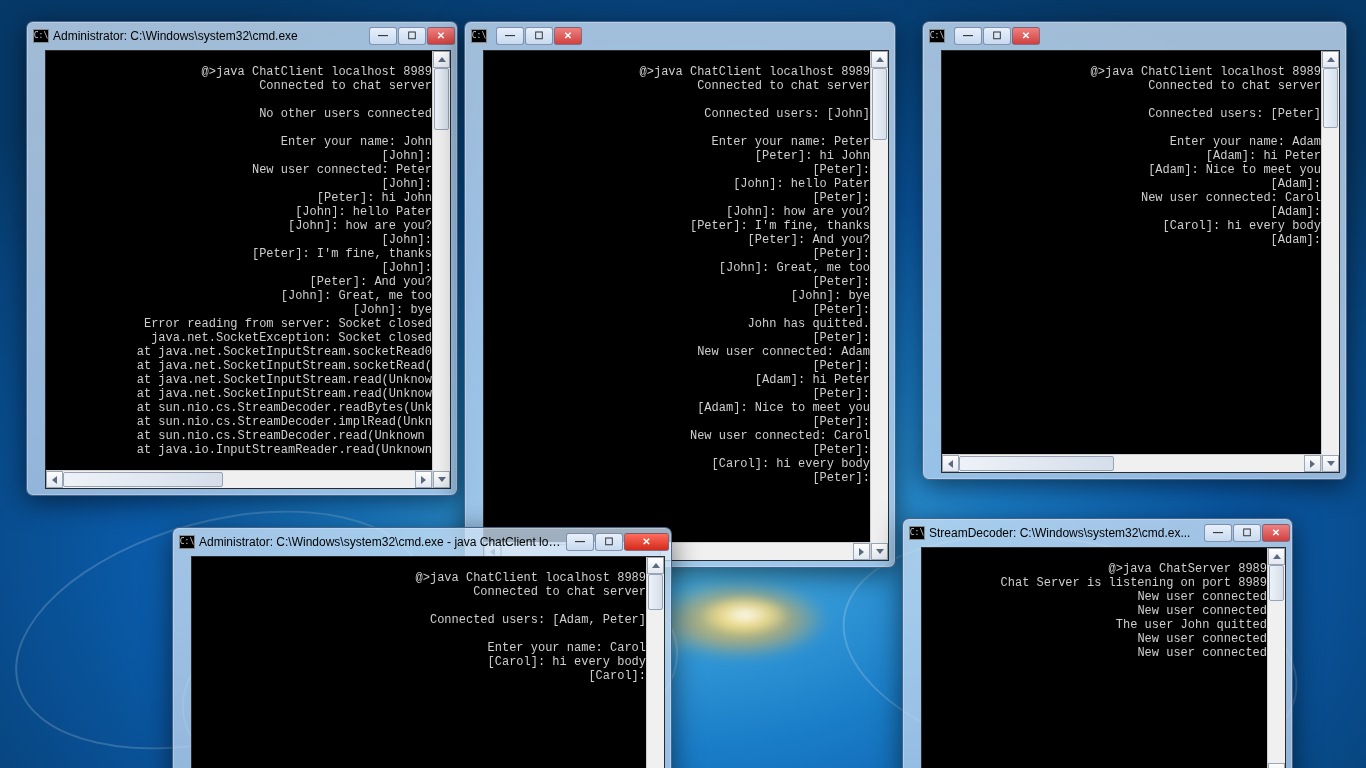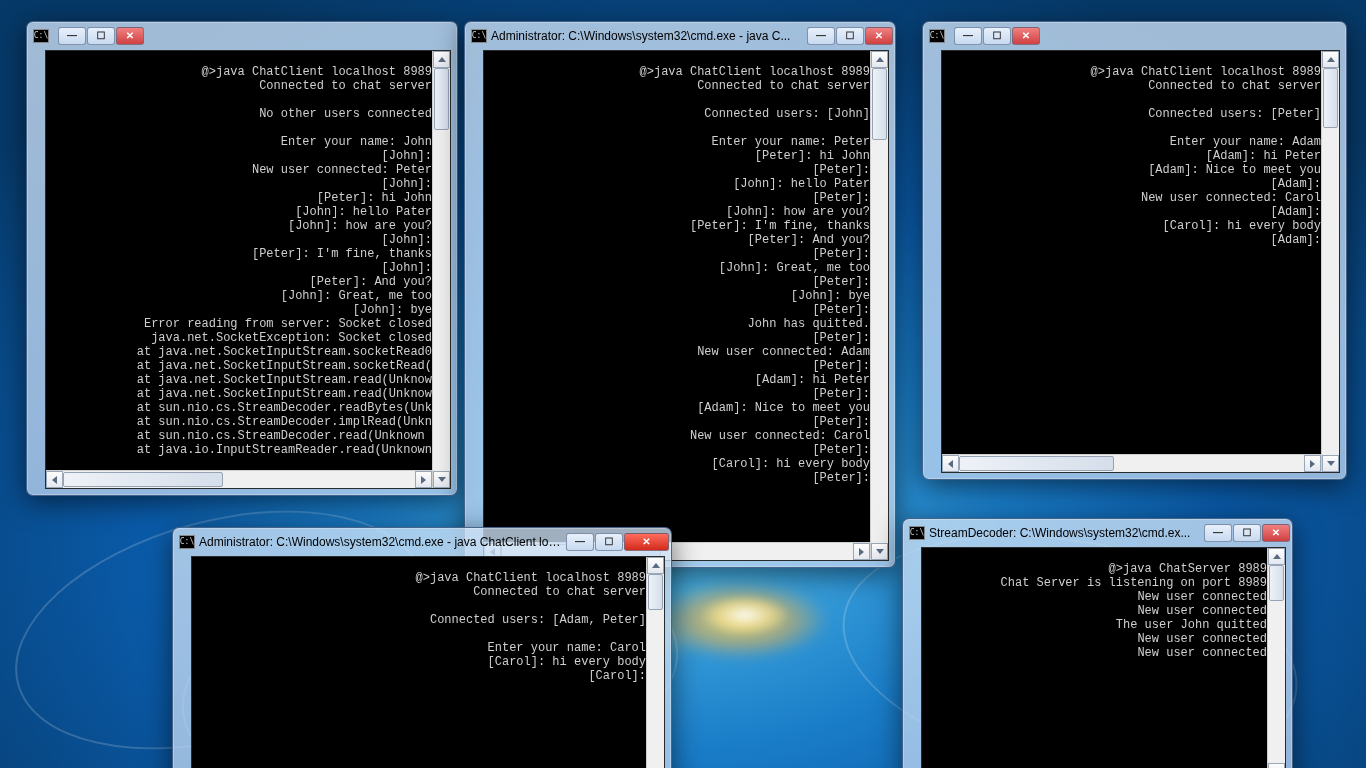--- a/index.html
+++ b/index.html
@@ -155,20 +155,21 @@
 <div class="flare flare2"></div>
 <div class="flare flare3"></div>
 <div class="light-band band1"></div>
 <div class="light-band band2"></div>
 <div class="light-band band3"></div>
 
 <div id="windows-root">
     <div class="window" style="left: 26px; top: 21px; width: 432px; height: 475px;">
     <div class="titlebar">
       <span class="icon">C:\</span>
+      <span class="title-text">Administrator: C:\Windows\system32\cmd.exe</span>
       <div class="winbtns">
         <div class="winbtn min" title="Minimize">
             <span class="sym">—</span>
           </div>
         <div class="winbtn max" title="Maximize">
             <span class="sym">☐</span>
           </div>
         <div class="winbtn close" title="Close">
             <span class="sym">✕</span>
           </div>
@@ -220,21 +221,20 @@
         <div class="sb-thumb" style="left: 17px; width: 160px;"></div>
         <div class="sb-btn right">
             <div class="arrow right"></div>
           </div>
       </div>
     </div>
   </div>
     <div class="window" style="left: 464px; top: 21px; width: 432px; height: 547px;">
     <div class="titlebar">
       <span class="icon">C:\</span>
-      <span class="title-text">Administrator: C:\Windows\system32\cmd.exe - java  C...</span>
       <div class="winbtns">
         <div class="winbtn min" title="Minimize">
             <span class="sym">—</span>
           </div>
         <div class="winbtn max" title="Maximize">
             <span class="sym">☐</span>
           </div>
         <div class="winbtn close" title="Close">
             <span class="sym">✕</span>
           </div>

